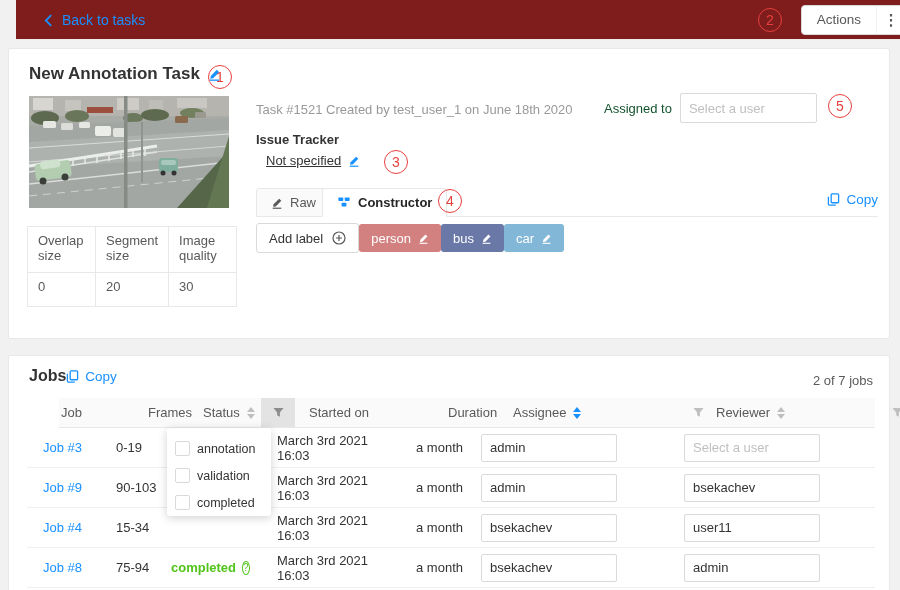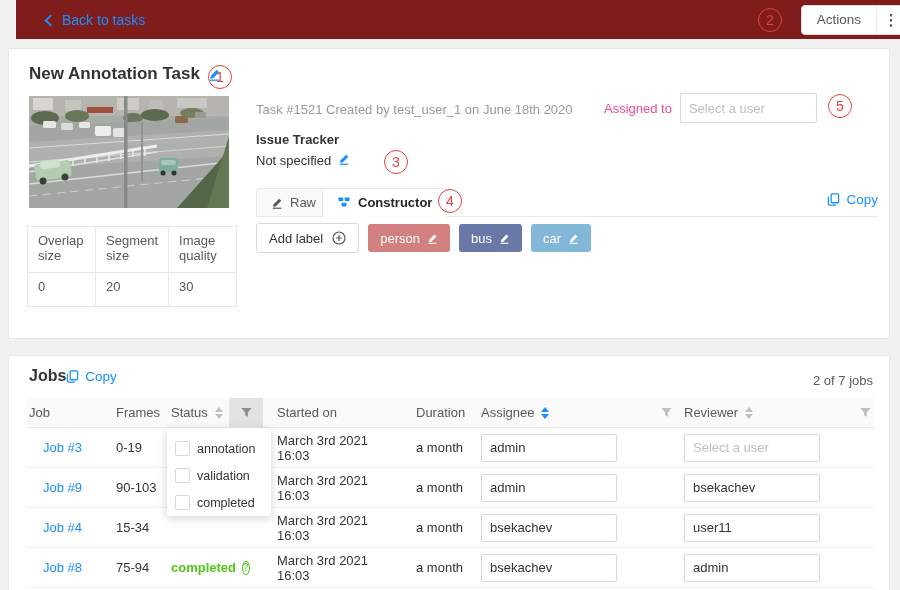--- a/index.html
+++ b/index.html
@@ -22,48 +22,48 @@
   .t-title { position: absolute; left: 20px; top: 15px; font-size: 17px; font-weight: 600; color: #333; display: flex; align-items: center; gap: 8px; }
   .edit-ic { color: #1890ff; display: inline-flex; cursor: pointer; }
   .thumb { position: absolute; left: 20px; top: 47px; width: 200px; height: 112px; }
   .params { position: absolute; left: 18px; top: 177px; border-collapse: collapse; }
   .params th, .params td { border: 1px solid #e8e8e8; font-weight: 400; text-align: left; font-size: 13px; color: #595959; padding: 6px 10px; vertical-align: top; }
   .params th { width: 68px; height: 46px; }
   .params td { height: 34px; }
 
   .meta-text { position: absolute; left: 247px; top: 53px; font-size: 13px; color: #999; }
   .assigned { position: absolute; left: 595px; top: 44px; height: 30px; display: flex; align-items: center; gap: 8px; }
-  .assigned-label { font-size: 13px; color: #ec4899; }
+  .assigned-label { font-size: 13px; color: #14532d; }
   .ipt { height: 30px; border: 1px solid #d9d9d9; border-radius: 2px; font-size: 13px; color: #333; padding: 0 8px; font-family: "Liberation Sans", sans-serif; outline: none; background: #fff; }
   input::placeholder { color: #bfbfbf; }
   .assigned .ipt { width: 137px; }
 
   .issue-label { position: absolute; left: 247px; top: 83px; font-size: 13px; font-weight: 600; color: #333; }
-  .issue-value { position: absolute; left: 247px; top: 104px; font-size: 13px; color: #333; display: flex; align-items: flex-start; gap: 7px; }
+  .issue-value { position: absolute; left: 257px; top: 104px; font-size: 13px; color: #333; display: flex; align-items: center; gap: 7px; text-decoration: underline; }
 
   .tabbar { position: absolute; left: 247px; top: 139px; width: 622px; height: 29px; border-bottom: 1px solid #e8e8e8; }
   .tab { position: absolute; bottom: -1px; height: 29px; display: flex; align-items: center; gap: 7px; font-size: 13px; padding: 0 14px; border: 1px solid #e8e8e8; border-radius: 3px 3px 0 0; cursor: pointer; }
   .tab-raw { left: 0; background: #fafafa; color: #595959; }
   .tab-cons { left: 66px; background: #fff; border-bottom-color: #fff; color: #262626; font-weight: 600; }
   .tab-copy { position: absolute; right: 0; top: 4px; display: flex; align-items: center; gap: 6px; color: #1890ff; font-size: 13.5px; cursor: pointer; }
 
-  .labels-row { position: absolute; left: 247px; top: 174px; display: flex; align-items: center; gap: 9px; }
+  .labels-row { position: absolute; left: 247px; top: 174px; display: flex; align-items: center; }
   .add-label-btn { height: 30px; border: 1px solid #d9d9d9; border-radius: 3px; background: #fff; display: flex; align-items: center; gap: 9px; padding: 0 12px; font-size: 13px; color: #333; cursor: pointer; font-family: inherit; }
   .chip { height: 28px; border-radius: 3px; display: flex; align-items: center; gap: 7px; padding: 0 12px; color: #fff; font-size: 13px; cursor: pointer; }
   .chip .edit-ic { color: #fff; }
 
   
   .j-head { position: absolute; left: 20px; top: 11px; display: flex; align-items: center; }
   .j-title { font-size: 16px; font-weight: 700; color: #333; }
   .j-copy { display: flex; align-items: center; gap: 6px; color: #1890ff; font-size: 13.5px; cursor: pointer; }
   .j-count { position: absolute; right: 16px; top: 17px; font-size: 13px; color: #595959; }
 
   .jtable { position: absolute; left: 18px; top: 42px; width: 848px; }
   .jgrid { display: grid; grid-template-columns: 87px 55px 60px 34px 140px 68px 185px 20px 180px 19px; align-items: center; }
-  .jheader { height: 30px; background: #fafafa; border-bottom: 1px solid #e8e8e8; font-size: 13px; color: #595959; }
+  .jheader { height: 30px; background: #fafafa; border-bottom: 1px solid #e8e8e8; font-size: 13px; color: #595959; margin-left: 32px; }
   .jheader > div { display: flex; align-items: center; height: 100%; }
   .jrow { height: 40px; border-bottom: 1px solid #f0f0f0; font-size: 13px; color: #333; }
   .pl2 { padding-left: 2px; } .pl8 { padding-left: 8px; } .pl10 { padding-left: 10px; }
   .pl13 { padding-left: 13px; } .pl14 { padding-left: 14px; } .pl16 { padding-left: 16px; }
   .joblink { color: #1890ff; text-decoration: none; cursor: pointer; }
   .sorter { display: inline-flex; flex-direction: column; margin-left: 7px; }
   .car-u { width: 0; height: 0; border-left: 4px solid transparent; border-right: 4px solid transparent; border-bottom: 5px solid #bfbfbf; }
   .car-d { width: 0; height: 0; border-left: 4px solid transparent; border-right: 4px solid transparent; border-top: 5px solid #bfbfbf; margin-top: 2px; }
   .blue .car-u { border-bottom-color: #1890ff; }
   .blue .car-d { border-top-color: #1890ff; }

